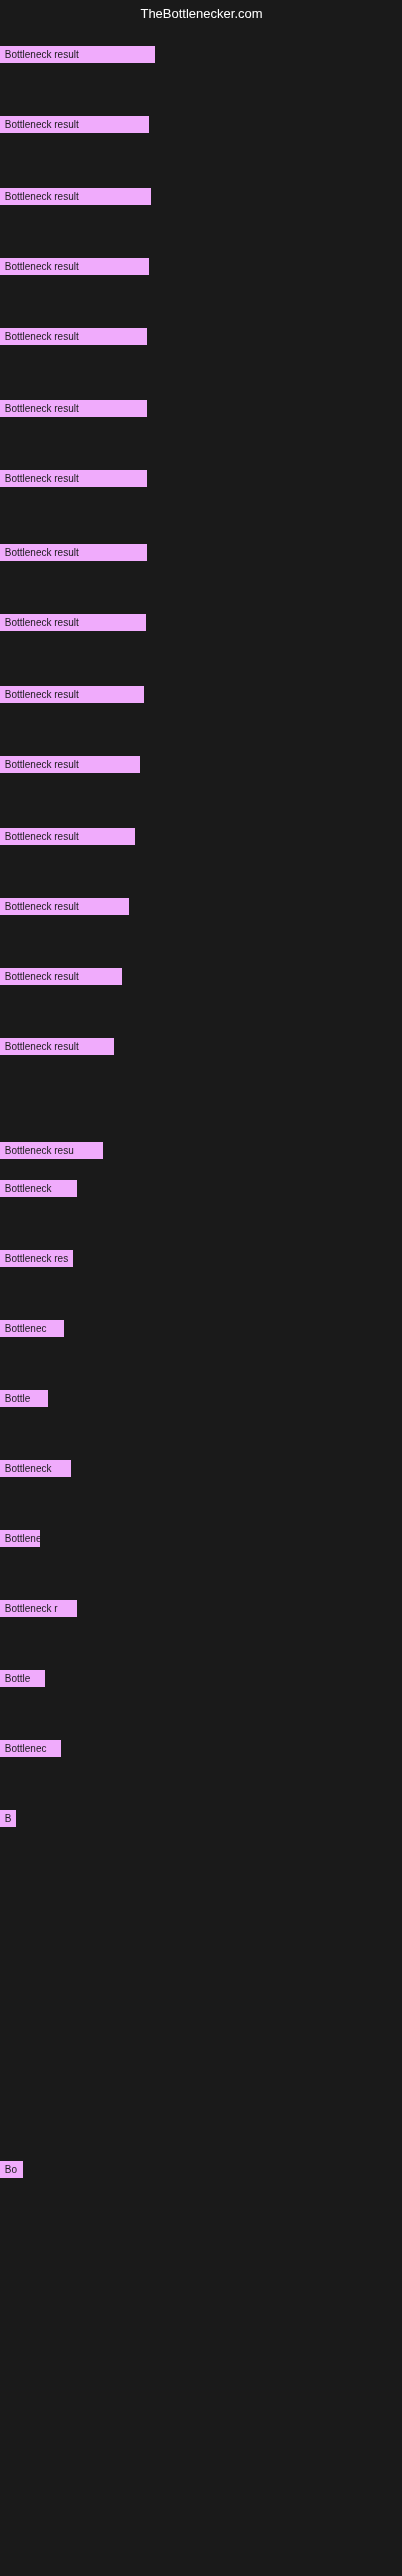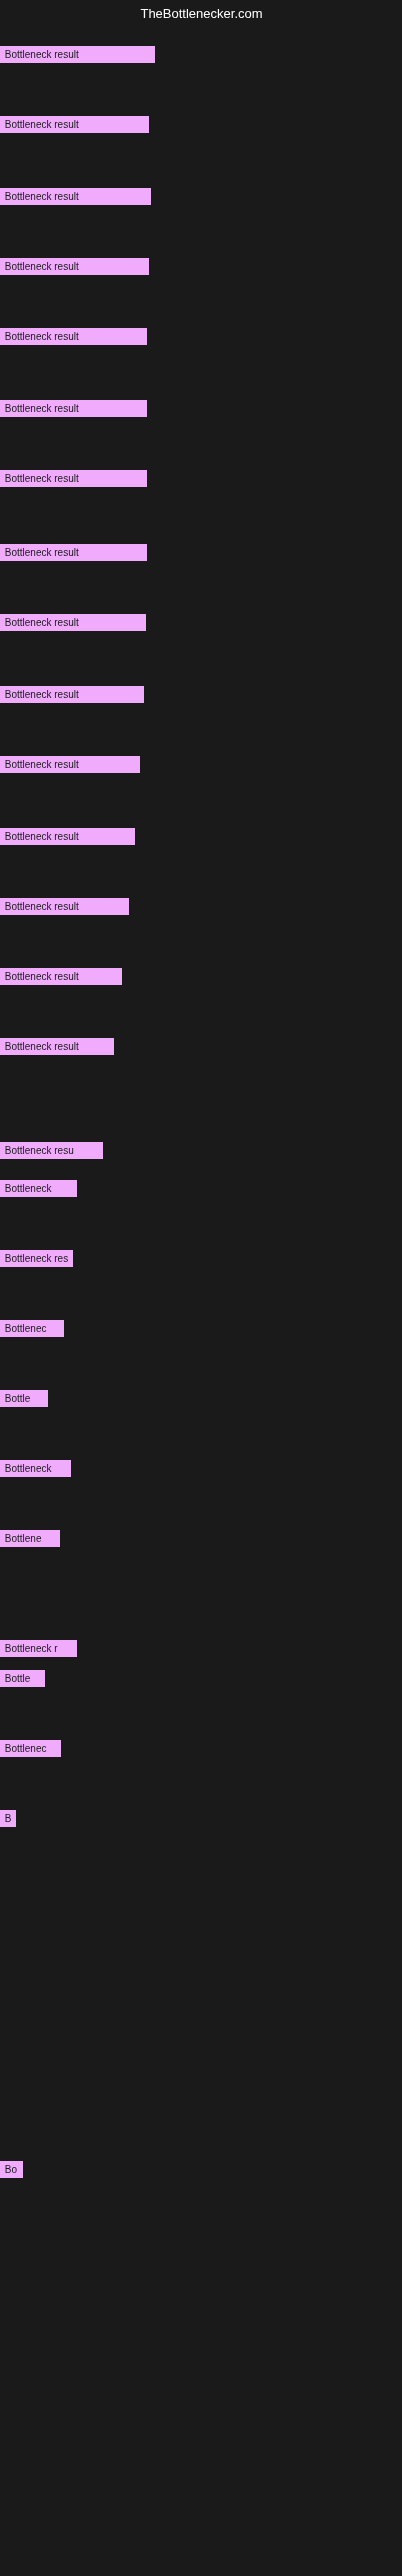--- a/index.html
+++ b/index.html
@@ -51,19 +51,19 @@
 <div class="bottleneck-item" style="top: 828px; width: 135px;">Bottleneck result</div>
 <div class="bottleneck-item" style="top: 898px; width: 129px;">Bottleneck result</div>
 <div class="bottleneck-item" style="top: 968px; width: 122px;">Bottleneck result</div>
 <div class="bottleneck-item" style="top: 1038px; width: 114px;">Bottleneck result</div>
 <div class="bottleneck-item" style="top: 1109px; width: 103px; margin-top: 33px;">Bottleneck resu</div>
 <div class="bottleneck-item" style="top: 1180px; width: 77px;">Bottleneck</div>
 <div class="bottleneck-item" style="top: 1250px; width: 73px;">Bottleneck res</div>
 <div class="bottleneck-item" style="top: 1320px; width: 64px;">Bottlenec</div>
 <div class="bottleneck-item" style="top: 1390px; width: 48px;">Bottle</div>
 <div class="bottleneck-item" style="top: 1460px; width: 71px;">Bottleneck</div>
-<div class="bottleneck-item" style="top: 1530px; width: 60px;">Bottlene</div>
-<div class="bottleneck-item" style="top: 1600px; width: 77px; margin-top: 40px;">Bottleneck r</div>
+<div class="bottleneck-item" style="top: 1530px; width: 40px;">Bottlene</div>
+<div class="bottleneck-item" style="top: 1600px; width: 77px;">Bottleneck r</div>
 <div class="bottleneck-item" style="top: 1670px; width: 45px;">Bottle</div>
 <div class="bottleneck-item" style="top: 1740px; width: 61px;">Bottlenec</div>
 <div class="bottleneck-item" style="top: 1810px; width: 16px;">B</div>
 <div class="bottleneck-item" style="top: 2161px; width: 23px;">Bo</div>
 
 
 </body></html>

